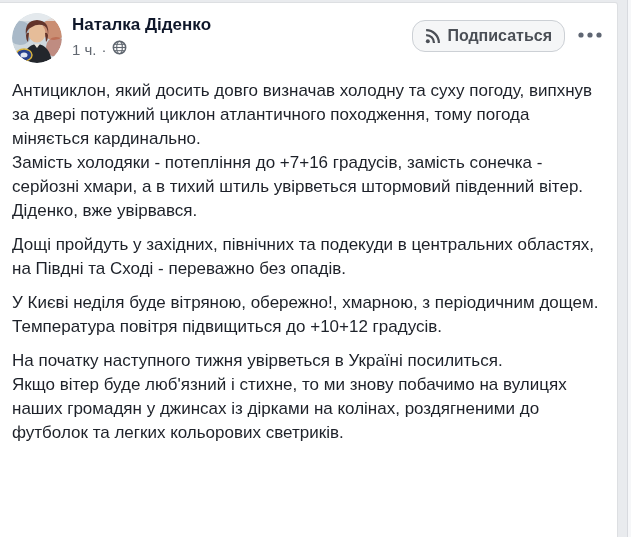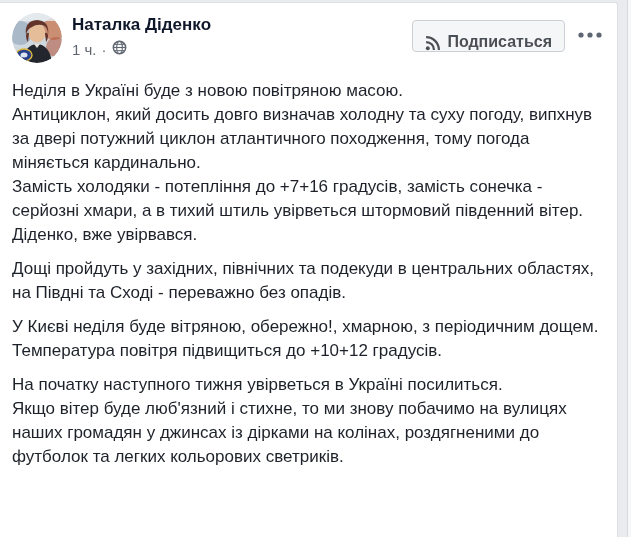--- a/index.html
+++ b/index.html
@@ -80,27 +80,27 @@
   }
   
   .header-right {
     display: flex;
     align-items: flex-start;
     margin-left: auto;
     flex: 0 0 auto;
   }
   .follow-btn {
     display: inline-flex;
-    align-items: flex-end;
+    align-items: center;
     gap: 7px;
     height: 32px;
     padding: 0 12px;
     background: #f5f6f7;
     border: 1px solid #ccd0d5;
-    border-radius: 4px;
+    border-radius: 13px;
     font-family: "Liberation Sans", sans-serif;
     font-size: 16px;
     font-weight: bold;
     color: #4b4f56;
     cursor: pointer;
     margin-top: 7px;
   }
   .more-btn {
     border: none;
     background: transparent;
@@ -194,21 +194,20 @@
           <circle cx="13" cy="4" r="2.6" fill="#5f6673"></circle>
           <circle cx="22" cy="4" r="2.6" fill="#5f6673"></circle>
         </svg>
       </button>
     </div>
 
   </div>
 
   <div class="post-text">
     <div class="post-paragraph">
-      <div>Неділя в Україні буде з новою повітряною масою.</div>
       <div>Антициклон, який досить довго визначав холодну та суху погоду, випхнув за двері потужний циклон атлантичного походження, тому погода міняється кардинально.</div>
       <div>Замість холодяки - потепління до +7+16 градусів, замість сонечка - серйозні хмари, а в тихий штиль увірветься штормовий південний вітер.</div>
       <div>Діденко, вже увірвався.</div>
     </div>
     <div class="post-paragraph">
       <div>Дощі пройдуть у західних, північних та подекуди в центральних областях, на Півдні та Сході - переважно без опадів.</div>
     </div>
     <div class="post-paragraph">
       <div>У Києві неділя буде вітряною, обережно!, хмарною, з періодичним дощем. Температура повітря підвищиться до +10+12 градусів.</div>
     </div>

